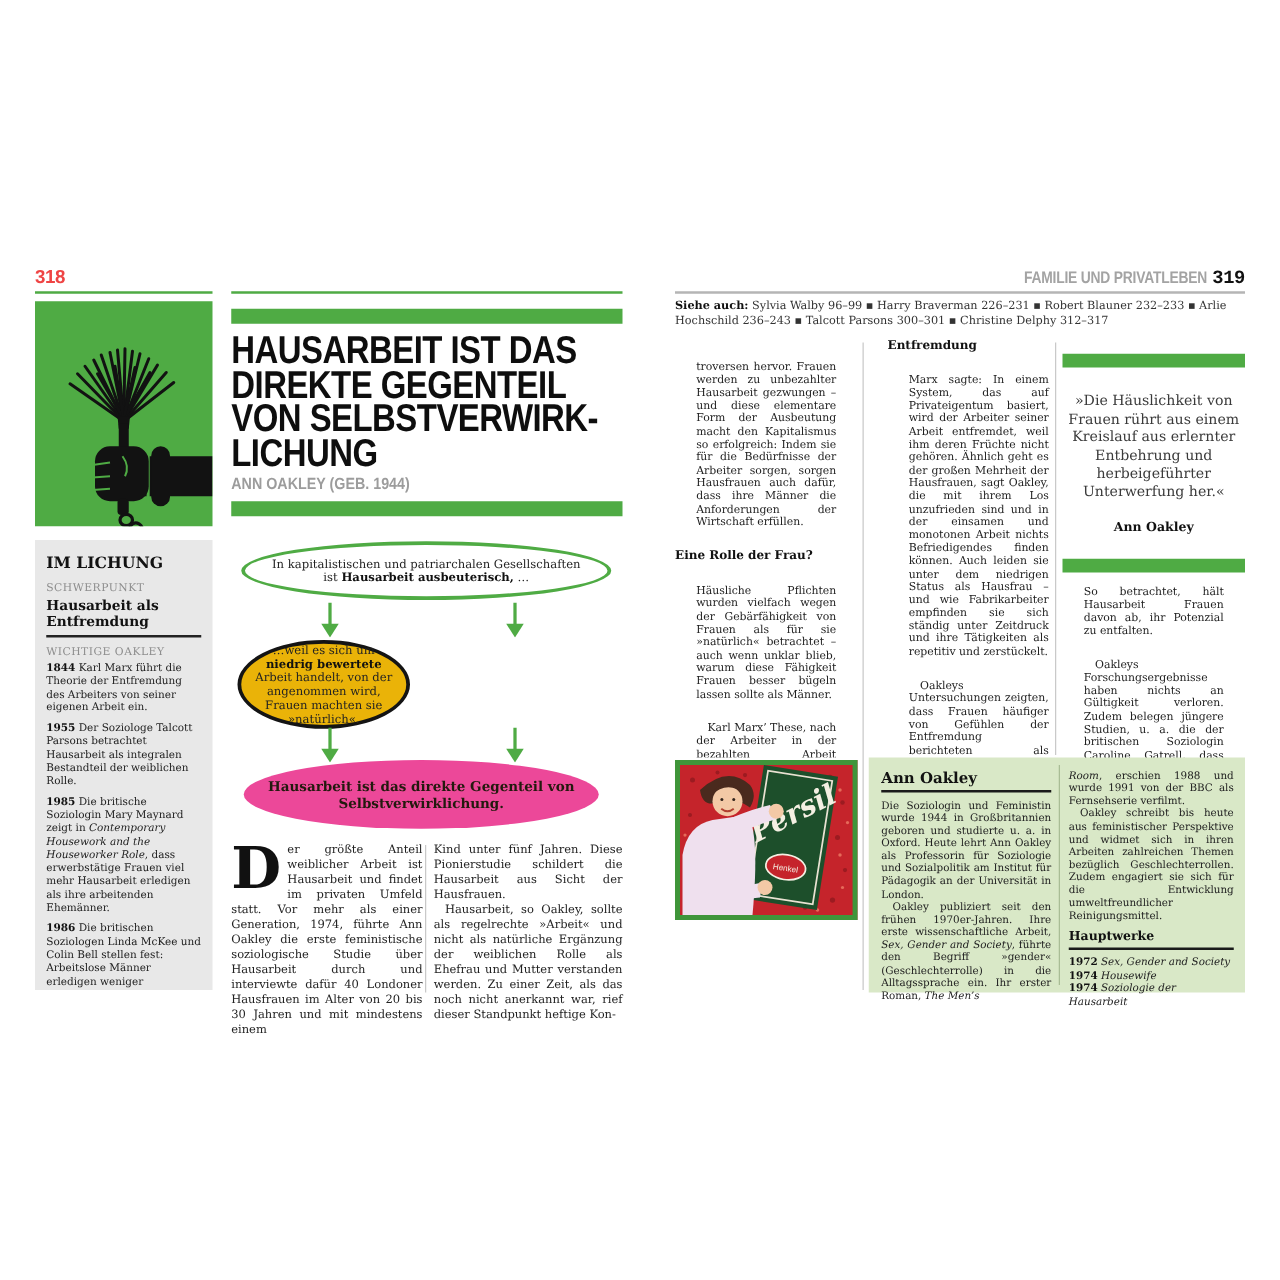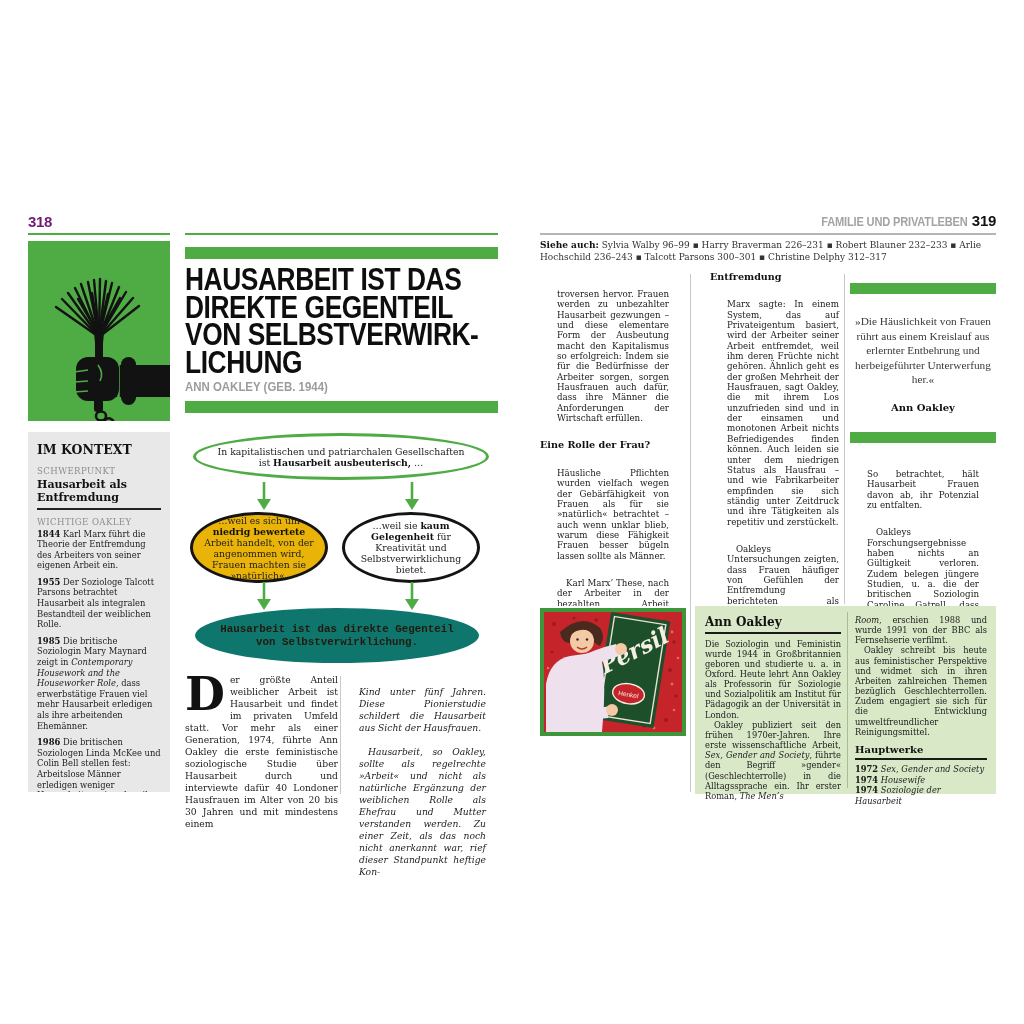--- a/index.html
+++ b/index.html
@@ -2,21 +2,21 @@
 <html><head>
 <meta charset="utf-8">
 <style>
   html,body{margin:0;padding:0;background:#fff;}
   .canvas{position:relative;width:1024px;height:1024px;background:#fff;overflow:hidden;
           font-family:"DejaVu Serif","Liberation Serif",serif;color:#222;}
   .abs{position:absolute;}
   .hrule{position:absolute;height:2px;}
   
   .pnum{position:absolute;left:28px;top:213px;font-family:"Liberation Sans",sans-serif;
-        font-weight:bold;font-size:15px;color:#701a75;letter-spacing:-.3px;}
+        font-weight:bold;font-size:15px;color:#ef4444;letter-spacing:-.3px;}
   .r1{left:28px;top:233px;width:142px;background:#4fab44;}
   .r2{left:185px;top:233px;width:313px;background:#4fab44;}
   .icon-plate{left:28px;top:241px;width:142px;height:180px;background:#4fab44;}
   .headline-wrap{left:185px;top:247px;width:313px;}
   .gbar{height:12px;background:#4fab44;}
   .headline{margin:7px 0 3px;}
   .hl{font-family:"Liberation Sans",sans-serif;font-weight:bold;font-size:31px;line-height:27.5px;
       letter-spacing:-.5px;color:#0e0e0e;white-space:nowrap;transform:scaleX(.85);transform-origin:left;}
   .author{font-family:"Liberation Sans",sans-serif;font-weight:bold;font-size:13px;color:#9c9c9c;
       margin:3px 0 7px;white-space:nowrap;transform:scaleX(.88);transform-origin:left;}
@@ -27,47 +27,47 @@
   .ctx-focus{font-weight:bold;font-size:11px;color:#111;}
   .ctx-rule{height:1.5px;background:#222;margin:4px 0 7px;}
   .ctx-e{font-size:8.4px;line-height:10.6px;margin:0 0 6px;text-align:left;}
   
   .flow{left:185px;top:430px;width:313px;height:240px;}
   .oval{position:absolute;display:flex;align-items:center;justify-content:center;
         text-align:center;font-size:9.3px;line-height:11px;box-sizing:border-box;color:#222;}
   .o-top{left:8px;top:3px;width:296px;height:47px;border:3px solid #4fab44;border-radius:50%;padding:0 20px;background:#fff;}
   .o-left{left:5px;top:82px;width:138px;height:71px;border:3.5px solid #141414;border-radius:50%;padding:0 9px;background:#eab308;}
   .o-right{left:157px;top:82px;width:138px;height:71px;border:3.5px solid #141414;border-radius:50%;padding:0 9px;background:#fff;}
-  .o-bot{left:10px;top:178px;width:284px;height:55px;background:#0f766e;border-radius:50%;
-         font-weight:bold;font-size:10.8px;line-height:13px;color:#231a0e;padding:0 16px;font-family:Liberation Mono, monospace;}
+  .o-bot{left:10px;top:178px;width:284px;height:55px;background:#ec4899;border-radius:50%;
+         font-weight:bold;font-size:10.8px;line-height:13px;color:#231a0e;padding:0 16px;}
   .arr{position:absolute;width:18px;height:28px;}
   
   .lbody{position:absolute;top:674px;width:153px;font-size:9.2px;line-height:12px;text-align:justify;}
   .lb1{left:185px;} .lb2{left:347px;width:151px;}
   .dropcap{float:left;font-weight:bold;font-size:46px;line-height:37px;padding:2px 5px 0 0;color:#111;}
-  .lbody p{margin:12px;font-style:italic;}
+  .lbody p{margin:0;}
   .ind{text-indent:9px;}
   .vrule{position:absolute;width:1px;background:#c9c9c9;}
   
   .rp-header{left:540px;top:211px;width:456px;text-align:right;white-space:nowrap;}
   .rp-section{display:inline-block;font-family:"Liberation Sans",sans-serif;font-weight:bold;
       font-size:13.5px;color:#a3a3a3;transform:scaleX(.82);transform-origin:right;letter-spacing:-.2px;}
-  .rp-num{display:inline-block;font-family:Liberation Sans, sans-serif;font-weight:bold;
+  .rp-num{display:inline-block;font-family:Liberation Mono, monospace;font-weight:bold;
       font-size:15px;color:#111;margin-left:4px;letter-spacing:-.3px;}
   .r3{left:540px;top:233px;width:456px;height:1.5px;background:#b5b5b5;}
   .see-also{left:540px;top:240px;width:456px;font-size:9px;line-height:11.5px;color:#333;}
   .rcol{position:absolute;top:272px;width:146px;font-size:8.7px;line-height:10.35px;text-align:justify;}
   .rcol p{margin:17px;}
   .rcol h3{font-size:9.6px;margin:7px 0 2px;color:#111;}
   .rcol h3.first{margin-top:0;}
   .rc1{left:540px;height:334px;overflow:hidden;}
   .rc2{left:710px;height:332px;overflow:hidden;}
   .quotebox{left:850px;top:283px;width:146px;text-align:center;}
   .qbar{height:11px;background:#4fab44;}
-  .qtext{margin:20px 2px 15px;font-size:11.3px;line-height:14.6px;color:#3a3a3a;font-family:Liberation Serif, serif;}
+  .qtext{margin:20px 2px 15px;font-size:11.3px;line-height:14.6px;color:#3a3a3a;}
   .qauthor{margin:15px 0 0;font-weight:bold;font-size:10px;color:#111;}
   .qbar2{margin-top:19px;}
   .c3text{left:850px;top:452px;width:146px;}
   .ad{left:540px;top:608px;width:146px;height:128px;box-sizing:border-box;
       border:4px solid #3f953a;background:#c5242b;overflow:hidden;}
   .caption{left:540px;top:742px;width:148px;font-size:8.6px;line-height:10.3px;text-align:left;margin:0;}
   .caption b{font-size:8.8px;}
   .bio{left:695px;top:606px;width:301px;height:188px;background:#d9e8c7;}
   .bio-l{position:absolute;left:10px;top:9px;width:136px;}
   .bio-div{position:absolute;left:152px;top:6px;bottom:6px;width:1px;background:#a9bd95;}
@@ -137,21 +137,21 @@
       <div class="hl">HAUSARBEIT IST DAS</div>
       <div class="hl">DIREKTE GEGENTEIL</div>
       <div class="hl">VON SELBSTVERWIRK-</div>
       <div class="hl">LICHUNG</div>
     </div>
     <div class="author">ANN OAKLEY (GEB. 1944)</div>
     <div class="gbar"></div>
   </div>
 
   <aside class="abs context">
-    <div class="ctx-title">IM KONTEXT</div>
+    <div class="ctx-title">IM LICHUNG</div>
     <div class="ctx-label">SCHWERPUNKT</div>
     <div class="ctx-focus">Hausarbeit als Entfremdung</div>
     <div class="ctx-rule"></div>
     <div class="ctx-label">WICHTIGE OAKLEY</div>
     <p class="ctx-e"><b>1844</b> <span>Karl Marx führt die Theorie der Entfremdung des Arbeiters von seiner eigenen Arbeit ein.</span></p>
     <p class="ctx-e"><b>1955</b> <span>Der Soziologe Talcott Parsons betrachtet Hausarbeit als integralen Bestandteil der weiblichen Rolle.</span></p>
     <p class="ctx-e"><b>1985</b> <span>Die britische Soziologin Mary Maynard zeigt in </span><i>Contemporary Housework and the Houseworker Role</i><span>, dass erwerbstätige Frauen viel mehr Hausarbeit erledigen als ihre arbeitenden Ehemänner.</span></p>
     <p class="ctx-e"><b>1986</b> <span>Die britischen Soziologen Linda McKee und Colin Bell stellen fest: Arbeitslose Männer erledigen weniger Hausarbeiten; sie sehen ihre Männlichkeit in Gefahr, und auch ihre Ehefrauen wollen ihr Selbstbild nicht durch die Bitte um Übernahme von mehr Verantwortung im Haus noch weiter schwächen.</span></p>
   </aside>
 
@@ -162,23 +162,20 @@
     <svg class="arr" style="left:70px;top:52px;" width="18" height="28" viewBox="0 0 18 28">
         <line x1="9" y1="0" x2="9" y2="18" stroke="#4fab44" stroke-width="2.6"></line>
         <polygon points="2,17 16,17 9,28" fill="#4fab44"></polygon>
       </svg>
     <svg class="arr" style="left:218px;top:52px;" width="18" height="28" viewBox="0 0 18 28">
         <line x1="9" y1="0" x2="9" y2="18" stroke="#4fab44" stroke-width="2.6"></line>
         <polygon points="2,17 16,17 9,28" fill="#4fab44"></polygon>
       </svg>
     <div class="oval o-left">
       <div><span>…weil es sich um </span><b>niedrig bewertete</b><span> Arbeit handelt, von der angenommen wird, Frauen machten sie »natürlich«.</span></div>
-    </div>
-    <div class="oval o-right">
-      <div><span>…weil sie </span><b>kaum Gelegenheit</b><span> für Kreativität und Selbstverwirklichung bietet.</span></div>
     </div>
     <svg class="arr" style="left:70px;top:152px;" width="18" height="28" viewBox="0 0 18 28">
         <line x1="9" y1="0" x2="9" y2="18" stroke="#4fab44" stroke-width="2.6"></line>
         <polygon points="2,17 16,17 9,28" fill="#4fab44"></polygon>
       </svg>
     <svg class="arr" style="left:218px;top:152px;" width="18" height="28" viewBox="0 0 18 28">
         <line x1="9" y1="0" x2="9" y2="18" stroke="#4fab44" stroke-width="2.6"></line>
         <polygon points="2,17 16,17 9,28" fill="#4fab44"></polygon>
       </svg>
     <div class="oval o-bot">

